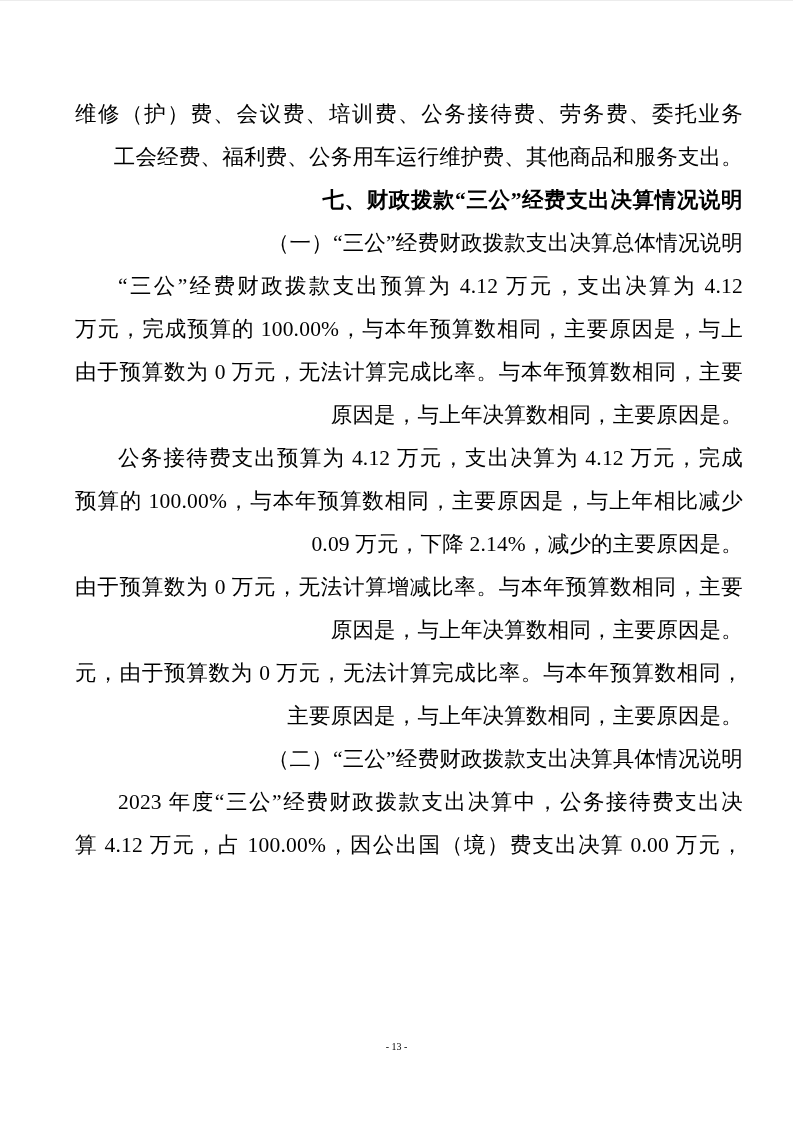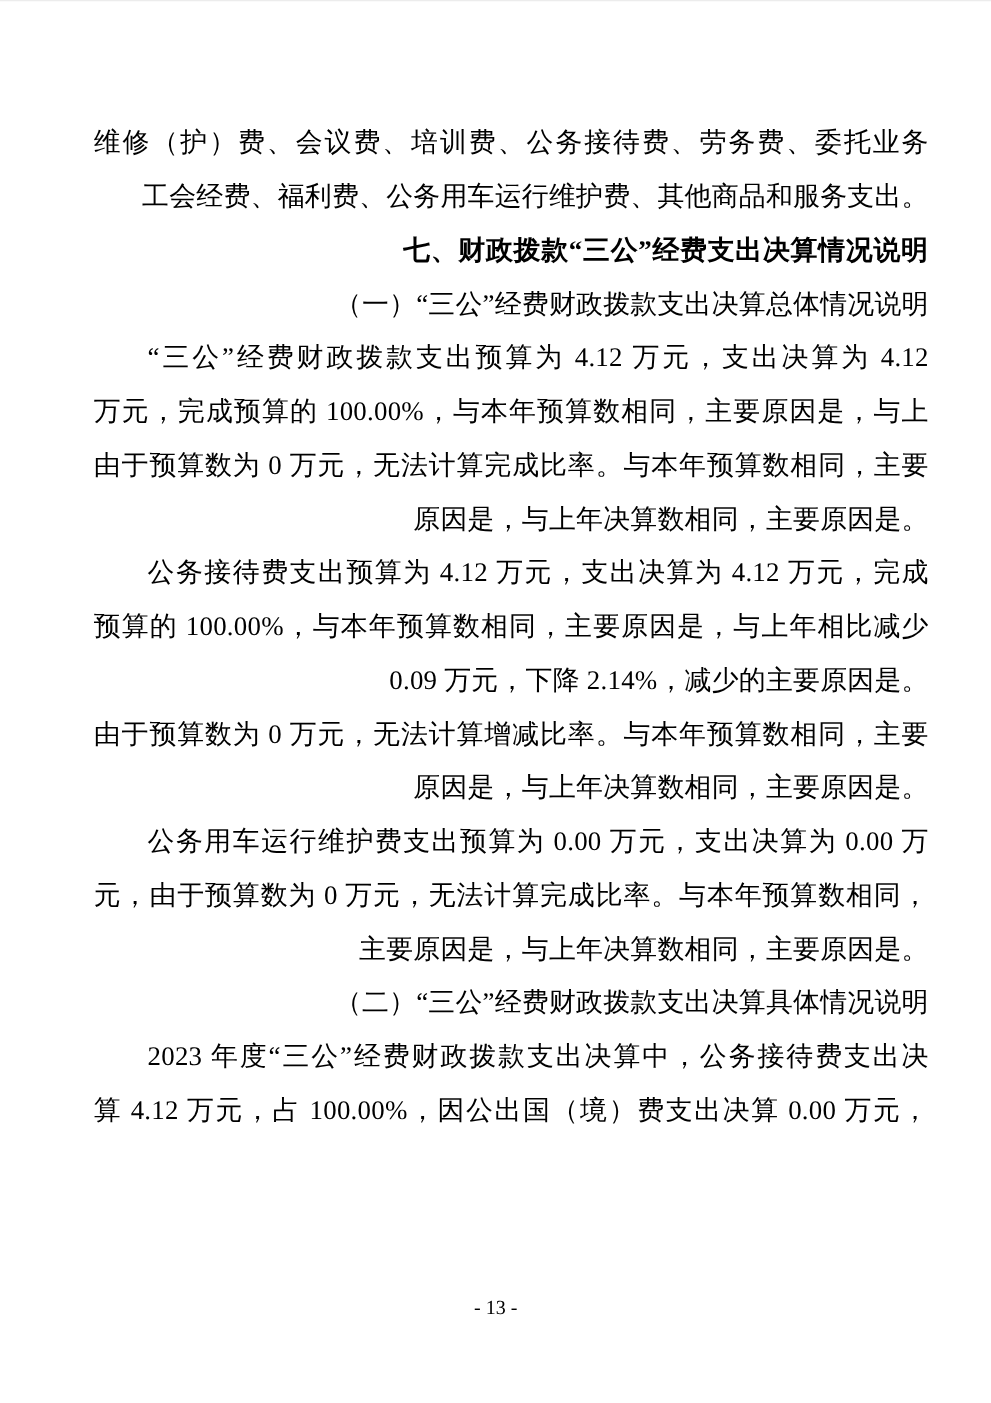--- a/index.html
+++ b/index.html
@@ -50,21 +50,21 @@
   .line.b {
     font-weight: bold;
     letter-spacing: 0.6px;
   }
   .footer {
     position: absolute;
     left: 0;
     top: 1036px;
     width: 793px;
     text-align: center;
-    font-size: 16px;
+    font-size: 10px;
     line-height: 20px;
     color: #000000;
     font-family: "Liberation Serif", "DejaVu Serif", serif;
   }
 </style>
 </head>
 <body>
 
 <div class="page">
   <div class="content">
@@ -75,21 +75,20 @@
       <div class="line ind">（一）“三公”经费财政拨款支出决算总体情况说明</div>
       <div class="line j ind">“三公”经费财政拨款支出预算为 4.12 万元，支出决算为 4.12</div>
       <div class="line j">万元，完成预算的 100.00%，与本年预算数相同，主要原因是，与上</div>
       <div class="line j">由于预算数为 0 万元，无法计算完成比率。与本年预算数相同，主要</div>
       <div class="line">原因是，与上年决算数相同，主要原因是。</div>
       <div class="line j ind">公务接待费支出预算为 4.12 万元，支出决算为 4.12 万元，完成</div>
       <div class="line j">预算的 100.00%，与本年预算数相同，主要原因是，与上年相比减少</div>
       <div class="line">0.09 万元，下降 2.14%，减少的主要原因是。</div>
       <div class="line j">由于预算数为 0 万元，无法计算增减比率。与本年预算数相同，主要</div>
       <div class="line">原因是，与上年决算数相同，主要原因是。</div>
-      <div class="line j ind">公务用车运行维护费支出预算为 0.00 万元，支出决算为 0.00 万</div>
       <div class="line j">元，由于预算数为 0 万元，无法计算完成比率。与本年预算数相同，</div>
       <div class="line">主要原因是，与上年决算数相同，主要原因是。</div>
       <div class="line ind">（二）“三公”经费财政拨款支出决算具体情况说明</div>
       <div class="line j ind">2023 年度“三公”经费财政拨款支出决算中，公务接待费支出决</div>
       <div class="line j">算 4.12 万元，占 100.00%，因公出国（境）费支出决算 0.00 万元，</div>
     </div>
   <div class="footer">- 13 -</div>
 </div>
 
 </body></html>

